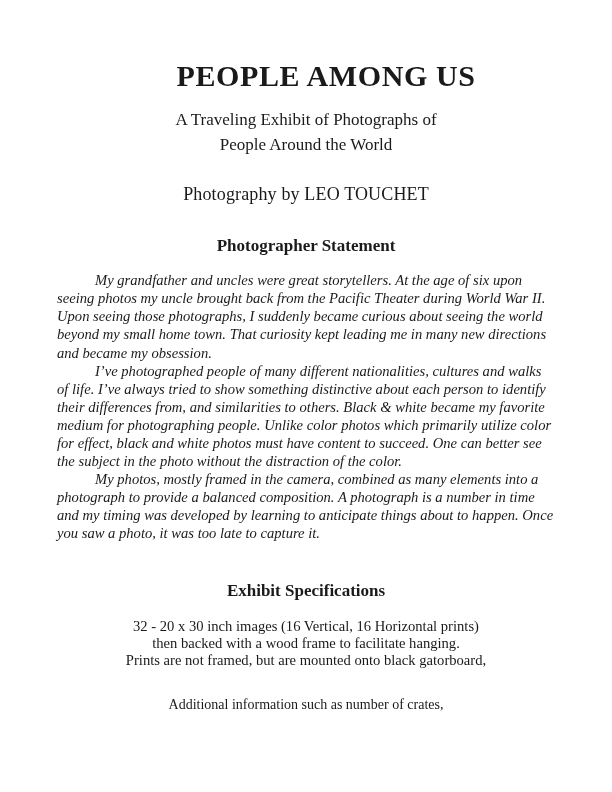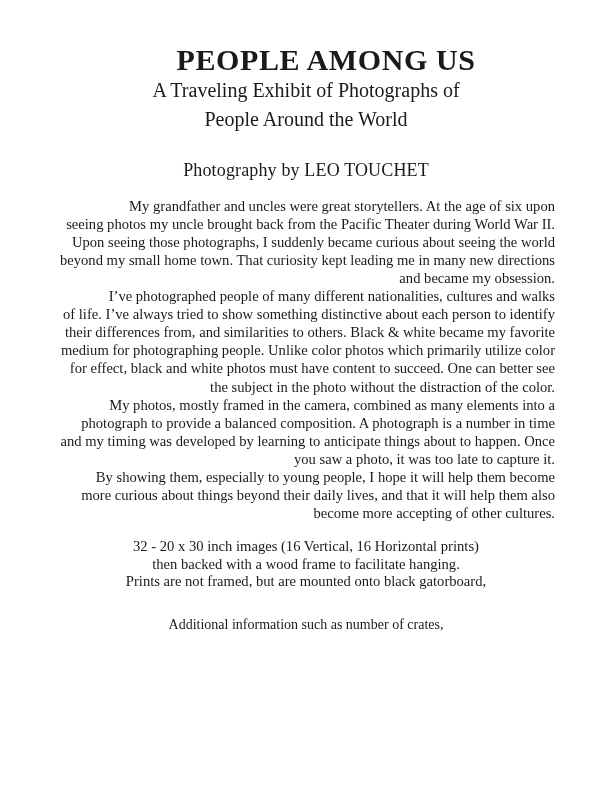--- a/index.html
+++ b/index.html
@@ -27,27 +27,27 @@
   .masthead {
     text-align: center;
     padding-top: 44px;
   }
 
   .doc-title {
     font-size: 30px;
     font-weight: bold;
     letter-spacing: 0.6px;
     line-height: 1.08;
-    margin: 0;
+    margin: 16px;
     padding-left: 40px;
   }
 
   .subtitle-block {
     margin-top: 0;
-    font-size: 20px;
+    font-size: 17px;
     font-weight: normal;
     line-height: 1.42;
     text-align: center;
   }
   .subtitle-line {
     display: block;
   }
 
   .byline {
     margin-top: 26px;
@@ -68,21 +68,22 @@
 
   #statement-heading { margin-top: 29px; }
   #specs-heading     { margin-top: 37px; }
 
   
   .statement-body {
     margin: 14px auto 0 auto;
     width: 498px;
     font-size: 14.6px;
     line-height: 18.1px;
-    text-align: right;
+    text-align: left;
+    font-style: italic;
   }
   .statement-body p {
     margin: 0;
     text-indent: 38px;
   }
 
   
   .specs-body {
     margin: 16px auto 0 auto;
     width: 470px;
@@ -112,28 +113,29 @@
 
     <div class="subtitle-block">
       <span class="subtitle-line">A Traveling Exhibit of Photographs of</span>
       <span class="subtitle-line">People Around the World</span>
     </div>
 
     <div class="byline">Photography by LEO TOUCHET</div>
 
   </header>
 
+  <h2 class="section-heading" id="statement-heading">Photographer Statement</h2>
 
   <section class="statement-body">
     <p>My grandfather and uncles were great storytellers.  At the age of six upon seeing photos my uncle brought back from the Pacific Theater during World War II.  Upon seeing those photographs, I suddenly became curious about seeing the world beyond my small home town. That curiosity kept leading me in many new directions and became my obsession.</p>
     <p>I’ve photographed people of many different nationalities, cultures and walks of life.  I’ve always tried to show something distinctive about each person to identify their differences from, and similarities to others. Black &amp; white became my favorite medium for photographing people.  Unlike color photos which primarily utilize color for effect, black and white photos must have content to succeed.  One can better see the subject in the photo without the distraction of the color.</p>
     <p>My photos, mostly framed in the camera, combined as many elements into a photograph to provide a balanced composition.  A photograph is a number in time and my timing was developed by learning to anticipate things about to happen. Once you saw a photo, it was too late to capture it.</p>
-    <p>By showing them, especially to young people, I hope it will help them become more curious about things beyond their daily lives, and that it will help them also become more accepting of other cultures.</p>
   </section>
 
+  <h2 class="section-heading" id="specs-heading">Exhibit Specifications</h2>
 
   <section class="specs-body">
     <span class="specs-line">32 - 20 x 30 inch images (16 Vertical, 16 Horizontal prints)</span>
     <span class="specs-line">then backed with a wood frame to facilitate hanging.</span>
     <span class="specs-line">Prints are not framed, but are mounted onto black gatorboard,</span>
   </section>
 
   <section class="specs-note">
     <span class="note-line">Additional information such as number of crates,</span>
   </section>

